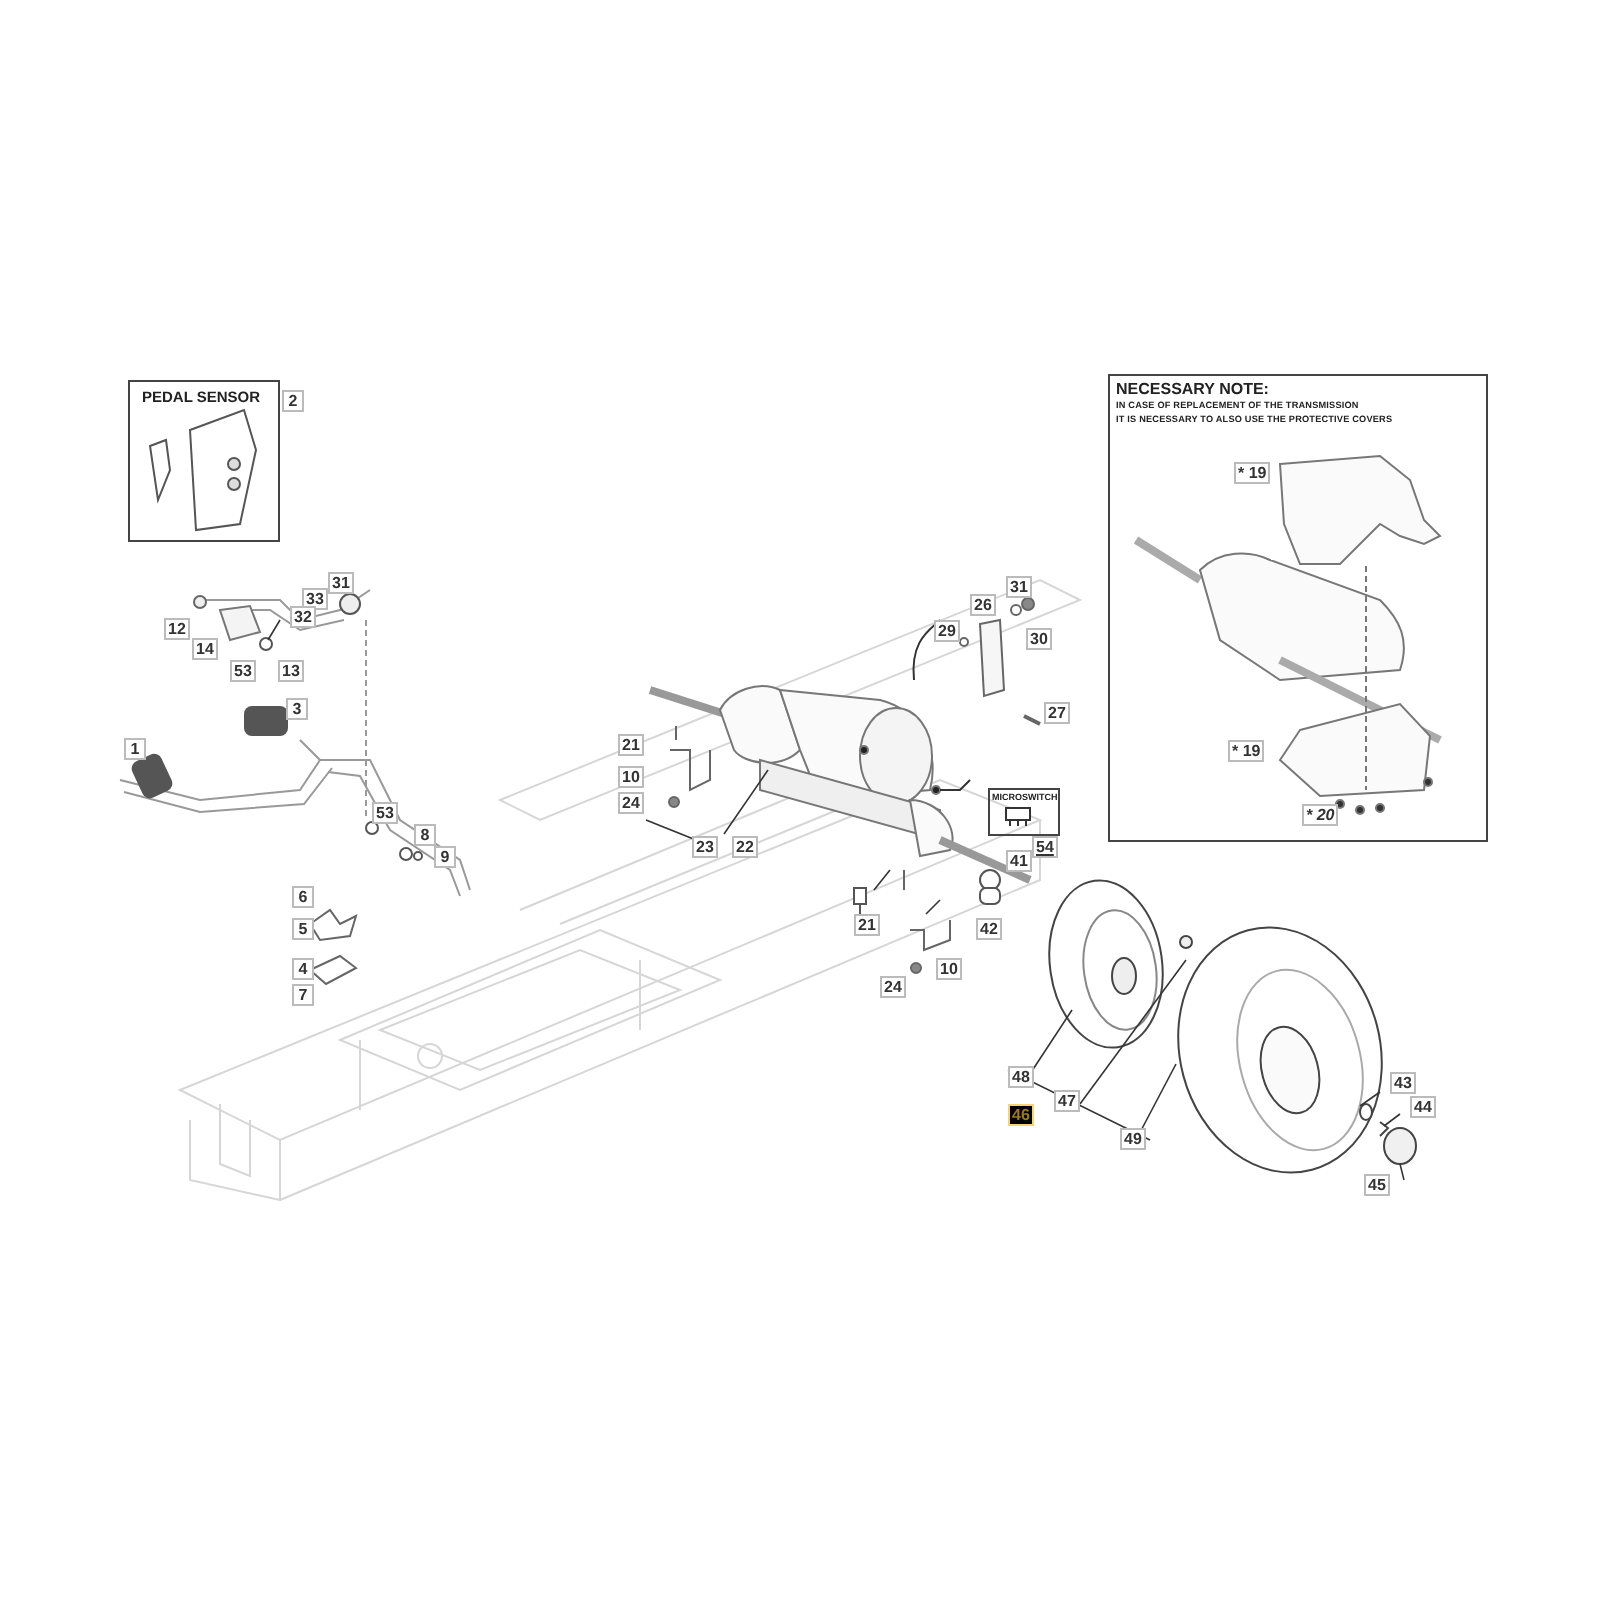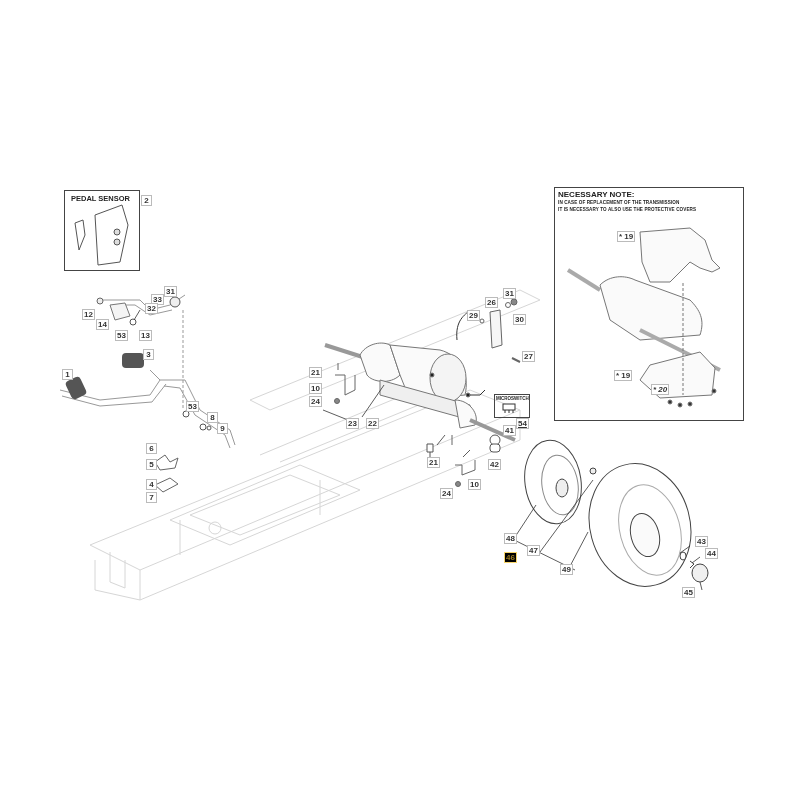--- a/index.html
+++ b/index.html
@@ -147,21 +147,21 @@
 <div class="box" style="left:64px;top:190px;width:74px;height:79px;"></div>
 <div class="box-title" style="left:71px;top:194px;font-size:7.5px;">PEDAL SENSOR</div>
 <div class="lbl" style="left:141px;top:195px;">2</div>
 
 <div class="box" style="left:554px;top:187px;width:188px;height:232px;"></div>
 <div class="box-title" style="left:558px;top:190px;font-size:8px;">NECESSARY NOTE:</div>
 <div class="note-line" style="left:558px;top:200px;">IN CASE OF REPLACEMENT OF THE TRANSMISSION</div>
 <div class="note-line" style="left:558px;top:207px;">IT IS NECESSARY TO ALSO USE THE PROTECTIVE COVERS</div>
 <div class="lbl" style="left:617px;top:231px;">* 19</div>
 <div class="lbl" style="left:614px;top:370px;">* 19</div>
-<div class="lbl" style="left:651px;top:384px;font-style:italic;">* 20</div>
+<div class="lbl" style="left:651px;top:402px;font-style:italic;">* 20</div>
 
 <div class="box" style="left:494px;top:394px;width:34px;height:22px;border-width:1px;"></div>
 <div class="ms-title" style="left:496px;top:396px;">MICROSWITCH</div>
 <div class="lbl" style="left:516px;top:418px;text-decoration:underline;">54</div>
 
 <div class="lbl" style="left:62px;top:369px;">1</div>
 <div class="lbl" style="left:143px;top:349px;">3</div>
 <div class="lbl" style="left:82px;top:309px;">12</div>
 <div class="lbl" style="left:96px;top:319px;">14</div>
 <div class="lbl" style="left:115px;top:330px;">53</div>

